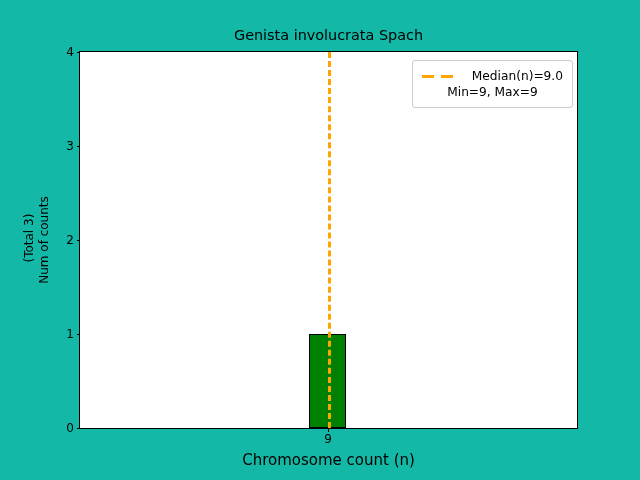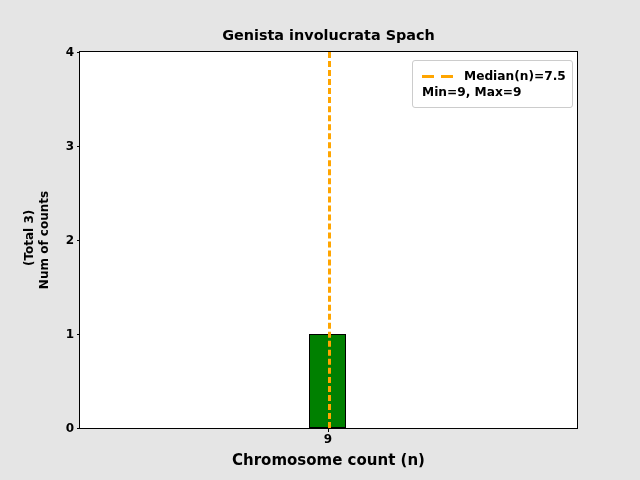--- a/index.html
+++ b/index.html
@@ -14,22 +14,21 @@
     overflow: hidden;
     font-family: "DejaVu Sans", sans-serif;
     color: #000000;
   }
 
   #figure {
     position: absolute;
     left: 0; top: 0;
     width: 640px;
     height: 480px;
-    background: #e5e5e5;
-    font-weight: bold;
+    background: #14b8a6;
   }
 
   
   #chart-title {
     position: absolute;
     left: 79px;
     top: 27px;
     width: 499px;
     text-align: center;
     font-size: 14.4px;
@@ -184,21 +183,21 @@
   .legend-swatch .dash.d1 { left: 0px;  width: 12px; }
   .legend-swatch .dash.d2 { left: 19px; width: 12px; }
   .legend-text {
     flex: 1 1 auto;
     text-align: right;
     font-size: 12.2px;
     line-height: 16px;
     white-space: nowrap;
   }
   .legend-line2 {
-    text-align: left;
+    text-align: center;
     font-size: 12.2px;
     line-height: 16px;
     white-space: nowrap;
     padding-right: 0px;
   }
 </style>
 </head>
 <body>
 
 <div id="figure">
@@ -240,21 +239,21 @@
 
     </div>
   </div>
 
   <div id="legend">
     <div class="legend-entry">
       <span class="legend-swatch">
         <span class="dash d1"></span>
           <span class="dash d2"></span>
       </span>
-      <span class="legend-text">Median(n)=7.5</span>
+      <span class="legend-text">Median(n)=9.0</span>
     </div>
     <div class="legend-line2">Min=9, Max=9</div>
   </div>
 
   <div id="xlabel">Chromosome count (n)</div>
 
   <div id="ylabel">
     <span class="yl-line"> (Total 3)</span>
     <span class="yl-line">Num of counts</span>
   </div>

